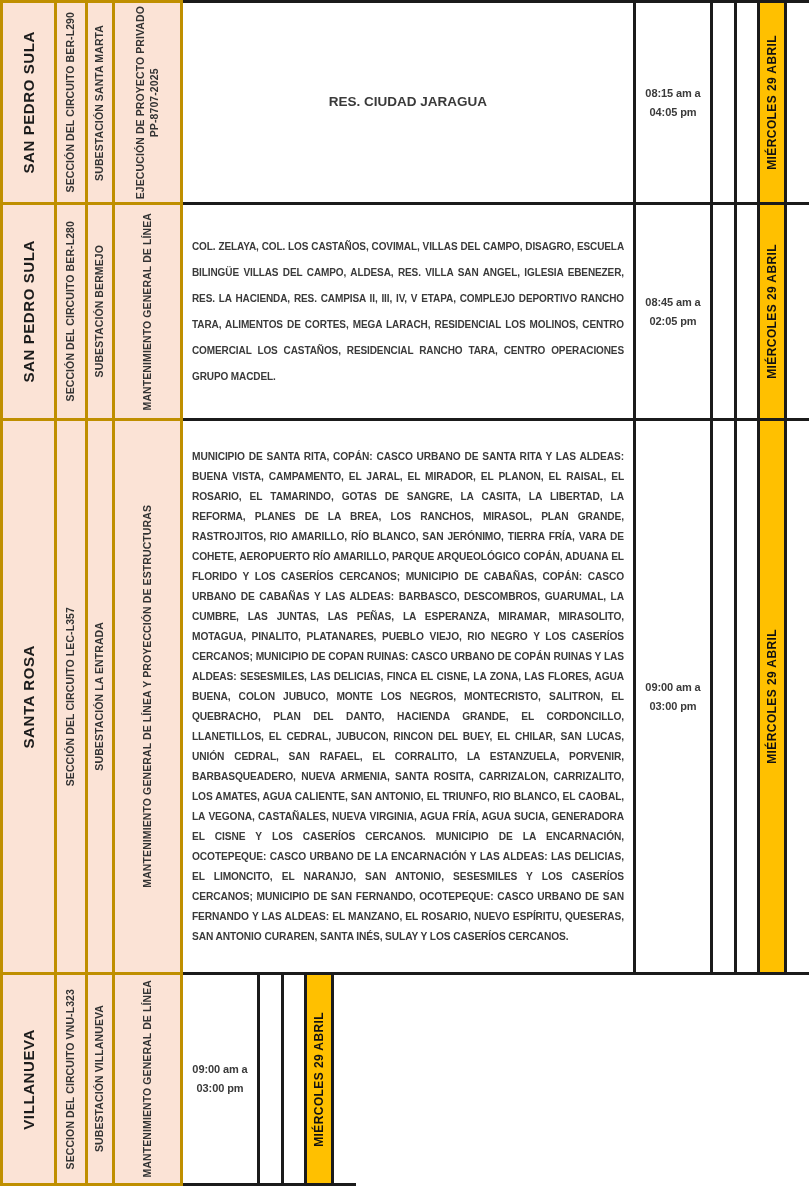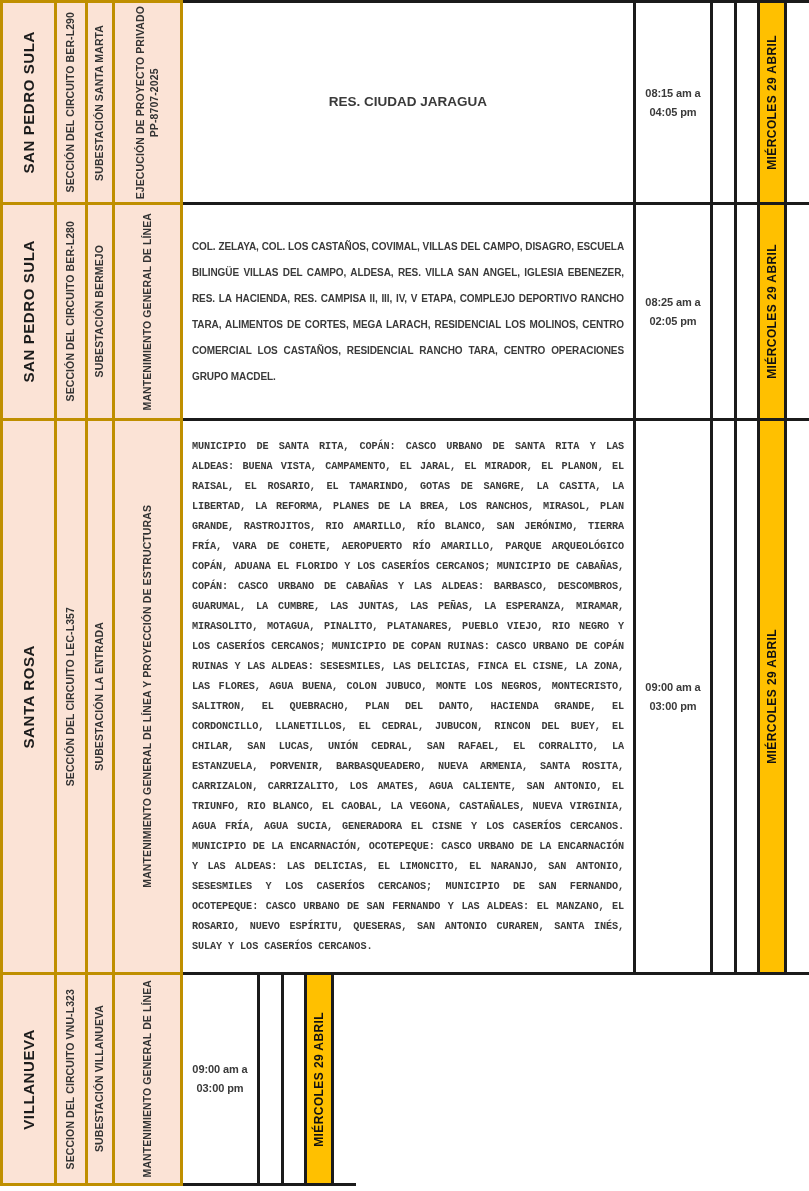--- a/index.html
+++ b/index.html
@@ -66,21 +66,21 @@
   .desc{
     width:100%;
     padding:6px 9px;
     color:#3a3a3a;
     font-weight:600;
     text-align:justify;
   }
   .desc.center{text-align:center;}
   .r1 .desc{font-size:13.5px;line-height:1.5;}
   .r2 .desc{font-size:10px;line-height:26px;letter-spacing:-.1px;}
-  .r3 .desc{font-size:10.2px;line-height:20px;letter-spacing:-.1px;font-family:Liberation Mono, monospace;}
+  .r3 .desc{font-size:10.2px;line-height:20px;letter-spacing:-.1px;}
   .r4 .desc{font-size:12.3px;line-height:1.5;text-align:left;}
   
   .time{
     font-size:11px;font-weight:700;color:#3a3a3a;
     text-align:center;line-height:1.7;letter-spacing:-.1px;
   }
 </style>
 </head>
 <body>
 
@@ -133,21 +133,21 @@
       <span class="vtext small-label work-label">
           <span class="vline">MANTENIMIENTO GENERAL DE LÍNEA</span>
           <span class="vline"></span>
         </span>
     </div>
     <div class="cell white c-desc">
       <div class="desc">COL. ZELAYA, COL. LOS CASTAÑOS, COVIMAL, VILLAS DEL CAMPO, DISAGRO, ESCUELA BILINGÜE VILLAS DEL CAMPO, ALDESA, RES. VILLA SAN ANGEL, IGLESIA EBENEZER, RES. LA HACIENDA, RES. CAMPISA II, III, IV, V ETAPA, COMPLEJO DEPORTIVO RANCHO TARA, ALIMENTOS DE CORTES, MEGA LARACH, RESIDENCIAL LOS MOLINOS, CENTRO COMERCIAL LOS CASTAÑOS, RESIDENCIAL RANCHO TARA, CENTRO OPERACIONES GRUPO MACDEL.</div>
     </div>
     <div class="cell white c-time">
       <div class="time">
-          <div>08:25 am a</div>
+          <div>08:45 am a</div>
           <div>02:05 pm</div>
         </div>
     </div>
     <div class="cell white c-sp1"></div>
     <div class="cell white c-sp2"></div>
     <div class="cell yellow c-date">
       <span class="vtext date-label">MIÉRCOLES 29 ABRIL</span>
     </div>
     <div class="cell edge c-edge"></div>
   </div>

